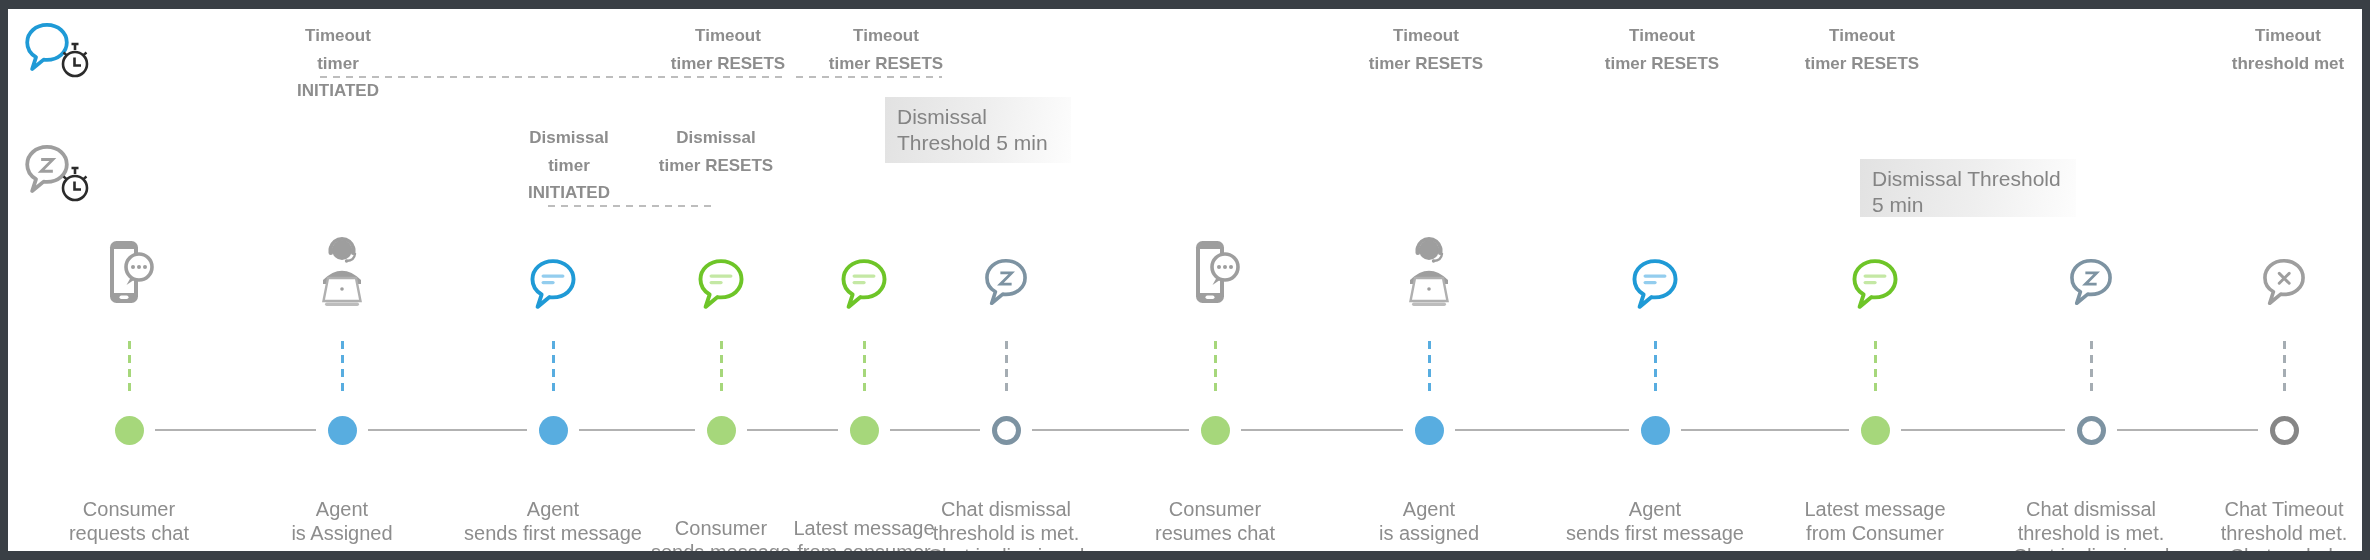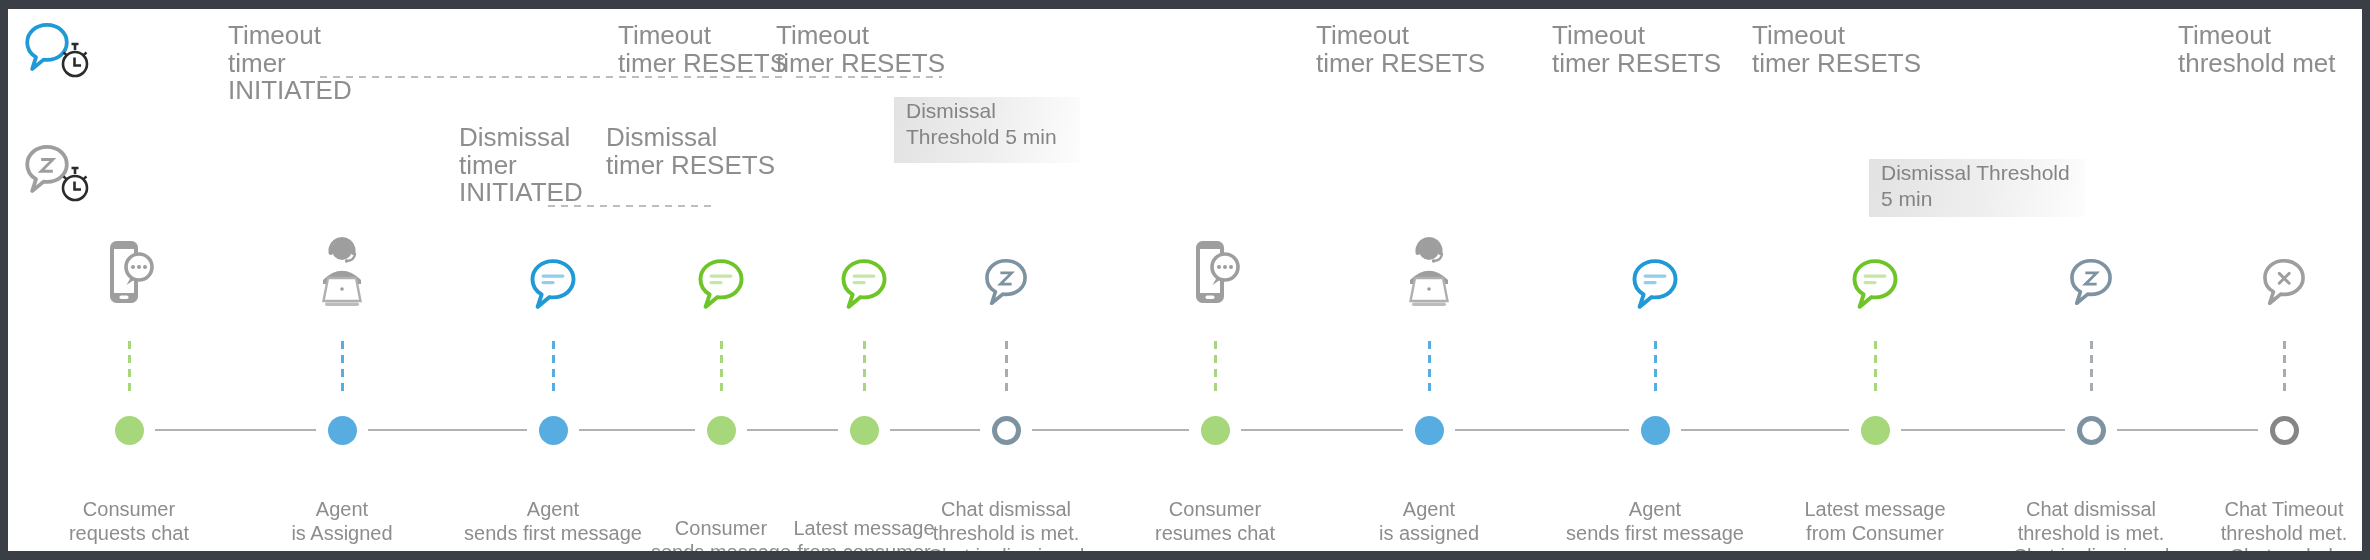--- a/index.html
+++ b/index.html
@@ -1,25 +1,25 @@
 <!DOCTYPE html>
 <html><head>
 <meta charset="utf-8">
 <style>
   html,body{margin:0;padding:0;background:#262a30;}
   #frame{position:relative;width:2370px;height:560px;background:#3a3f45;font-family:"Liberation Sans","DejaVu Sans",sans-serif;}
   #canvas{position:absolute;left:8px;top:9px;width:2354px;height:542px;background:#ffffff;overflow:hidden;}
   .abs{position:absolute;}
-  .toplabel{position:absolute;white-space:pre-line;color:#8d8d8d;font-size:26px;line-height:27.5px;}
+  .toplabel{position:absolute;text-align:center;white-space:pre-line;color:#8d8d8d;font-size:17px;line-height:27.5px;font-weight:bold;}
   .stlabel{position:absolute;text-align:center;white-space:pre-line;color:#8d8d8d;font-size:20px;line-height:23.5px;}
   .hdash{position:absolute;height:2.4px;}
   .vdash{position:absolute;width:3px;}
   .dot{position:absolute;border-radius:50%;}
   .conn{position:absolute;height:2.4px;background:#b2b2b2;}
-  .thbox{position:absolute;color:#848484;font-size:21px;line-height:26px;padding:1px 12px;box-sizing:border-box;background:linear-gradient(100deg,#e2e2e2 0%,#efefef 55%,#fdfdfd 100%);margin-left:9px;}
+  .thbox{position:absolute;color:#848484;font-size:21px;line-height:26px;padding:7px 12px;box-sizing:border-box;background:linear-gradient(100deg,#e2e2e2 0%,#efefef 55%,#fdfdfd 100%);}
   .iconwrap{position:absolute;display:flex;align-items:flex-start;justify-content:center;}
 </style>
 </head>
 <body>
 
 <div id="frame">
   <div id="canvas">
     <div class="abs" style="left:12px;top:10px;">
       <span id="legend-timeout-icon"><span style="position:relative;display:inline-block;width:78px;height:62px;">
      <span style="position:absolute;left:0;top:0;"><svg width="54" height="56" viewBox="0 0 60 62">

